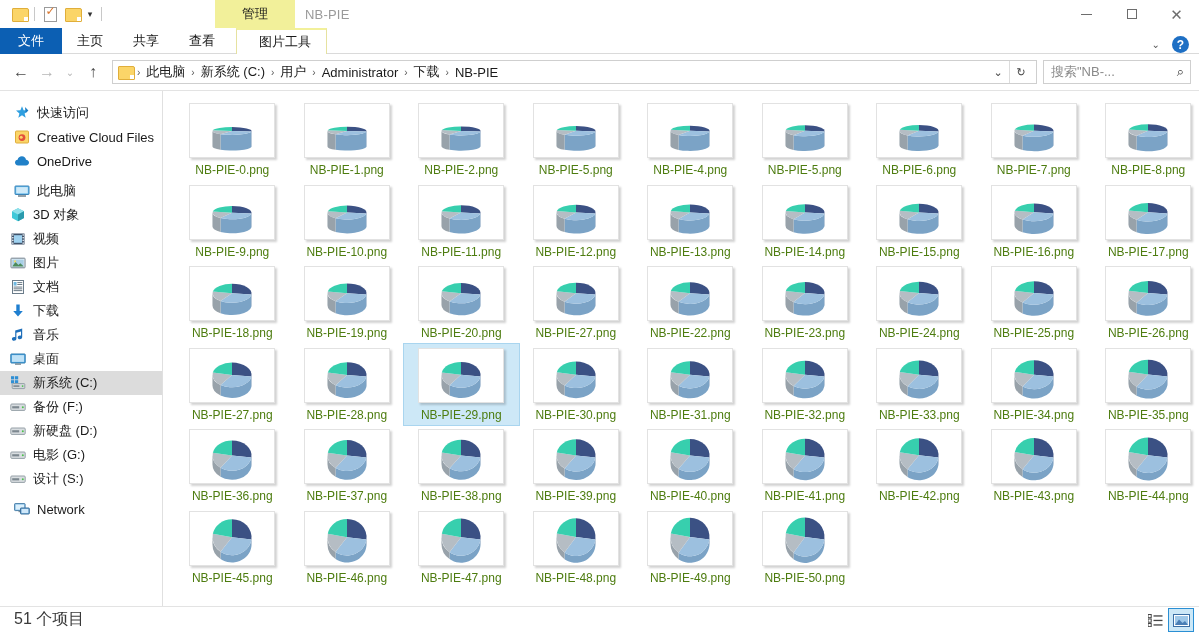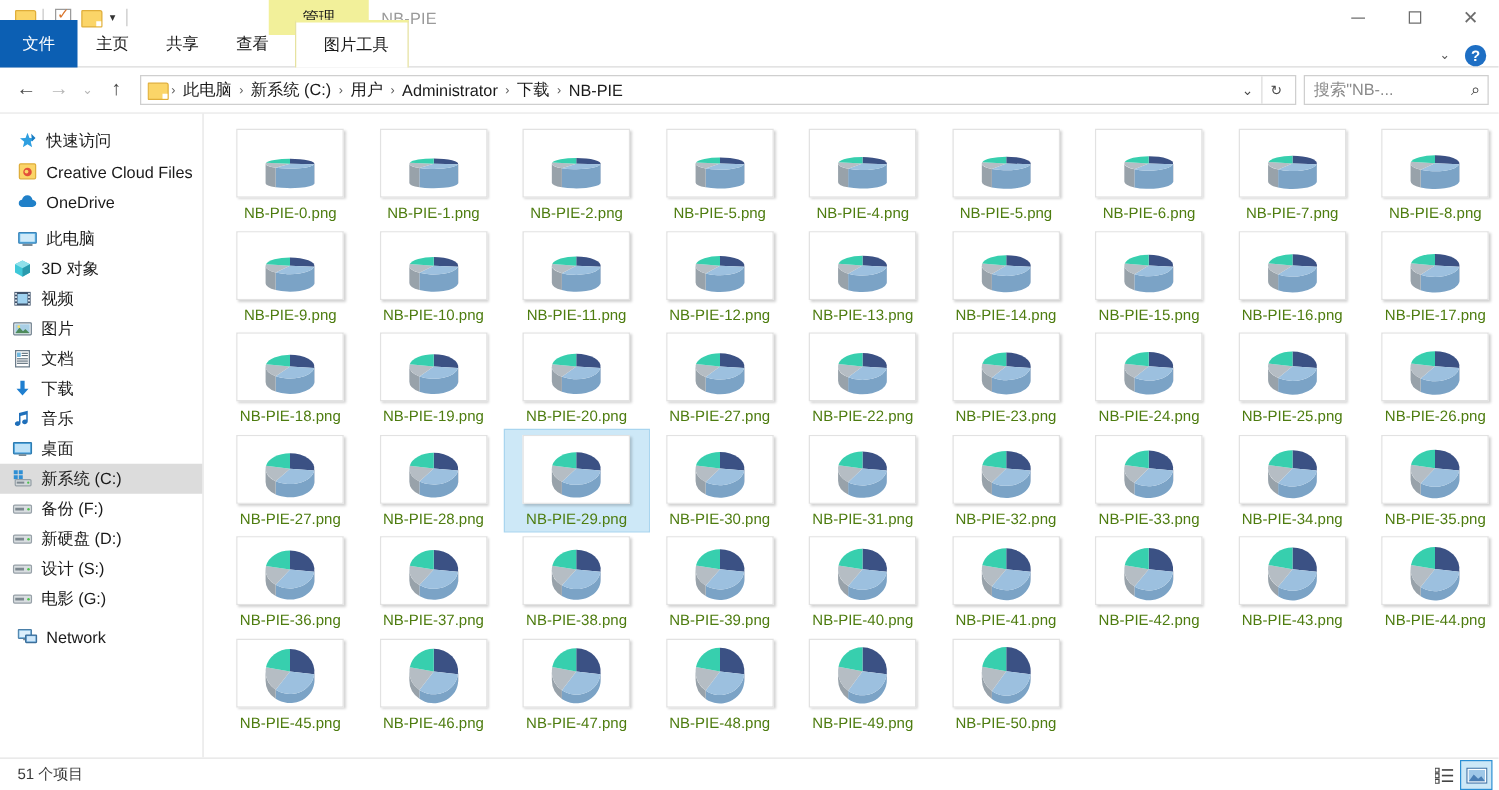--- a/index.html
+++ b/index.html
@@ -87,21 +87,21 @@
     height: 26px; flex: 0 0 26px;
     display: flex; align-items: flex-end;
     background: #ffffff;
     position: relative;
   }
   .ribbon::after {
     content: ""; position: absolute; left: 0; right: 0; bottom: 0;
     height: 1px; background: #dadada;
   }
   .rtab {
-    height: 38px; padding: 0 15px;
+    height: 26px; padding: 0 15px;
     display: flex; align-items: center;
     font-size: 13px; color: #1a1a1a;
     position: relative; z-index: 2;
     white-space: nowrap;
   }
   .rtab.file {
     background: #0c5fb3; color: #ffffff;
     padding: 0 18px;
   }
   .rtab.ctx {
@@ -232,21 +232,21 @@
 
   
   .statusbar {
     height: 26px; flex: 0 0 26px;
     border-top: 1px solid #e3e3e3;
     display: flex; align-items: center;
     background: #ffffff;
     padding: 0 6px 0 14px;
     position: relative;
   }
-  .status-txt { font-size: 12px; color: #3a3a3a; }
+  .status-txt { font-size: 16px; color: #3a3a3a; }
   .viewtoggles {
     position: absolute; right: 6px; top: 0; height: 26px;
     display: flex; align-items: center; gap: 2px;
   }
   .vt {
     width: 24px; height: 22px;
     display: flex; align-items: center; justify-content: center;
   }
   .vt.active { background: #cce8f7; outline: 1px solid #2a8fd4; }
 </style>
@@ -513,31 +513,31 @@
             <span class="lbl">新硬盘 (D:)</span>
           </div>
           <div class="nav-item indent">
             <span class="ni">
               <svg width="16" height="16" viewBox="0 0 16 16">
                 <rect x="0.8" y="5" width="14.4" height="6.4" rx="1" fill="#d8dde0" stroke="#96a0a7"></rect>
                 <rect x="2.2" y="7.2" width="7" height="2.2" fill="#7d8890"></rect>
                 <circle cx="12.8" cy="8.3" r="1" fill="#4cc04c"></circle>
               </svg>
             </span>
-            <span class="lbl">设计 (S:)</span>
+            <span class="lbl">电影 (G:)</span>
           </div>
           <div class="nav-item indent">
             <span class="ni">
               <svg width="16" height="16" viewBox="0 0 16 16">
                 <rect x="0.8" y="5" width="14.4" height="6.4" rx="1" fill="#d8dde0" stroke="#96a0a7"></rect>
                 <rect x="2.2" y="7.2" width="7" height="2.2" fill="#7d8890"></rect>
                 <circle cx="12.8" cy="8.3" r="1" fill="#4cc04c"></circle>
               </svg>
             </span>
-            <span class="lbl">电影 (G:)</span>
+            <span class="lbl">设计 (S:)</span>
           </div>
           <div class="gap6"></div>
           <div class="nav-item">
             <span class="ni">
               <svg width="16" height="16" viewBox="0 0 16 16">
                 <rect x="0.6" y="2.6" width="10.5" height="7" rx="0.6" fill="#8fc5ea" stroke="#4a7fa8"></rect>
                 <rect x="1.7" y="3.6" width="8.3" height="5" fill="#dcf0fc"></rect>
                 <rect x="4.5" y="10" width="3" height="1.2" fill="#7a8a95"></rect>
                 <rect x="6.5" y="7" width="8.8" height="6" rx="0.6" fill="#5f9fd0" stroke="#3d6f9a"></rect>
                 <rect x="7.5" y="7.9" width="6.8" height="4.2" fill="#cfe8fa"></rect>

